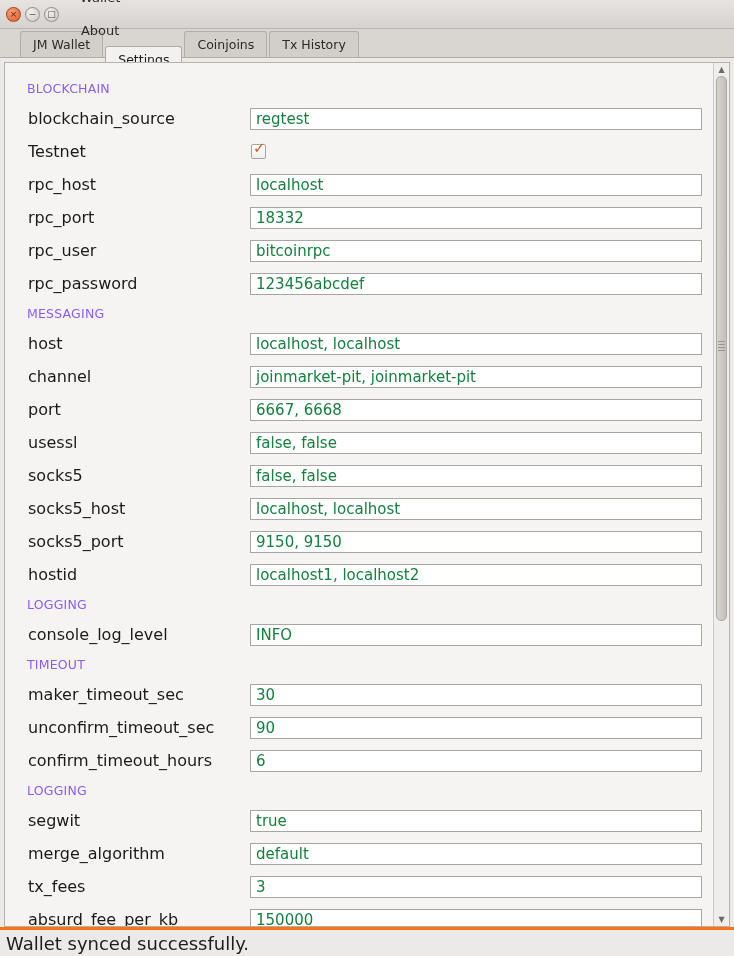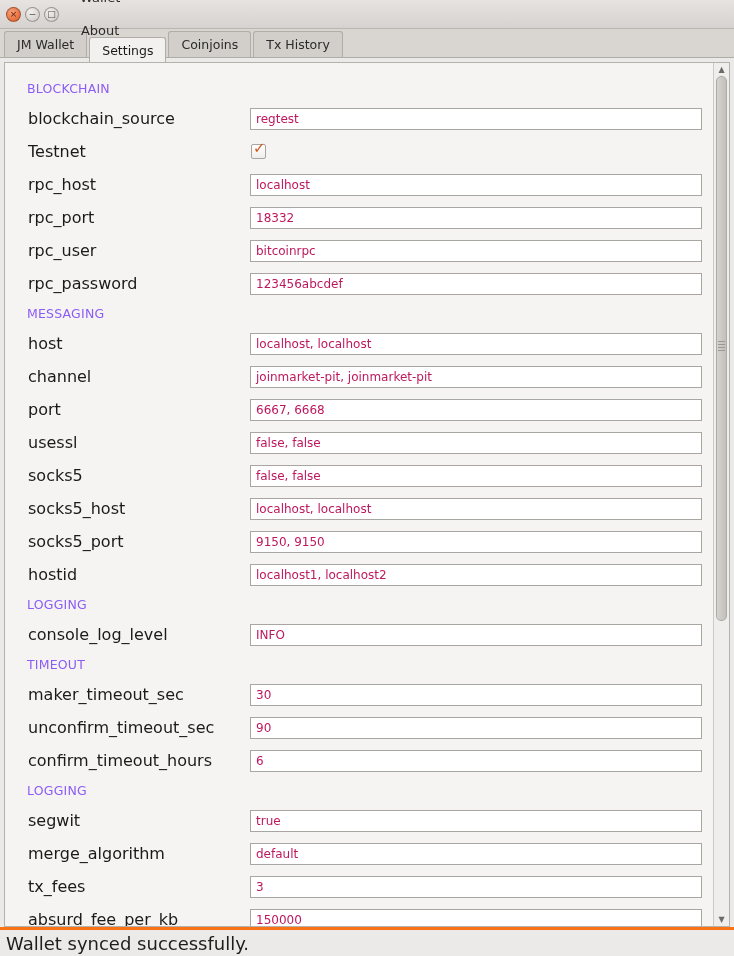--- a/index.html
+++ b/index.html
@@ -72,39 +72,39 @@
   .menubar .item {
     padding: 2px 3px;
   }
   
   .tabstrip {
     height: 28px;
     background: #d9d5d1;
     border-bottom: 1px solid #b0aca8;
     display: flex;
     align-items: flex-end;
-    padding: 0 4px;
+    padding: 0 20px;
     flex: none;
   }
   .tab {
     padding: 5px 12px 5px 12px;
     font-size: 12.5px;
     color: #2b2b2b;
     background: #d2cec9;
     border: 1px solid #b0aca8;
     border-bottom: none;
     border-radius: 3px 3px 0 0;
     margin-right: 2px;
     line-height: 1.2;
   }
   .tab.active {
     background: #f3f1ef;
     color: #1a1a1a;
     position: relative;
-    top: 7px;
+    top: 16px;
     padding-bottom: 6px;
   }
   
   .content {
     flex: 1 1 auto;
     background: #eceae8;
     padding: 4px 4px 0 4px;
     box-sizing: border-box;
     overflow: hidden;
     display: flex;
@@ -147,22 +147,22 @@
   .row .field {
     flex: 1 1 auto;
     max-width: 452px;
     height: 22px;
     background: #ffffff;
     border: 1px solid #a9a5a1;
     box-sizing: border-box;
     display: flex;
     align-items: center;
     padding: 0 5px;
-    color: #be185d;
-    font-size: 12px;
+    color: #15803d;
+    font-size: 15px;
   }
   .checkbox {
     width: 15px;
     height: 15px;
     border: 1px solid #a8a49f;
     background: linear-gradient(to bottom, #ffffff, #f0eeeb);
     box-sizing: border-box;
     position: relative;
     border-radius: 2px;
     margin-left: 1px;

